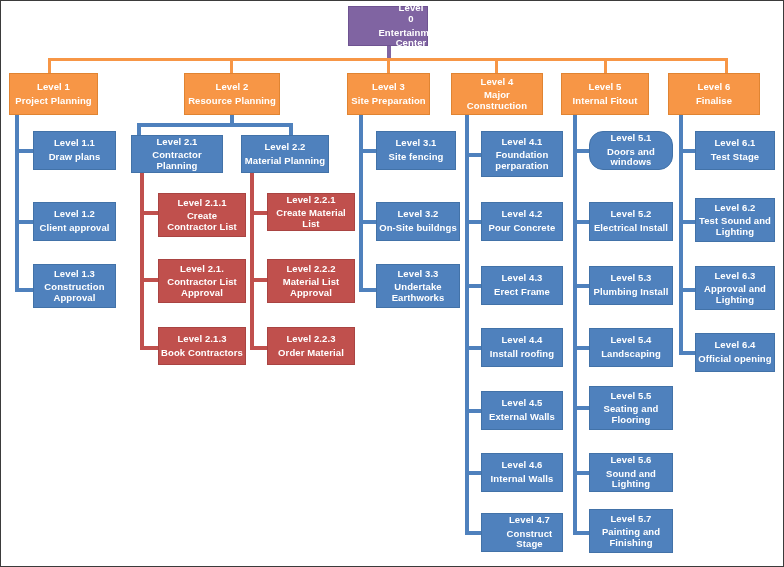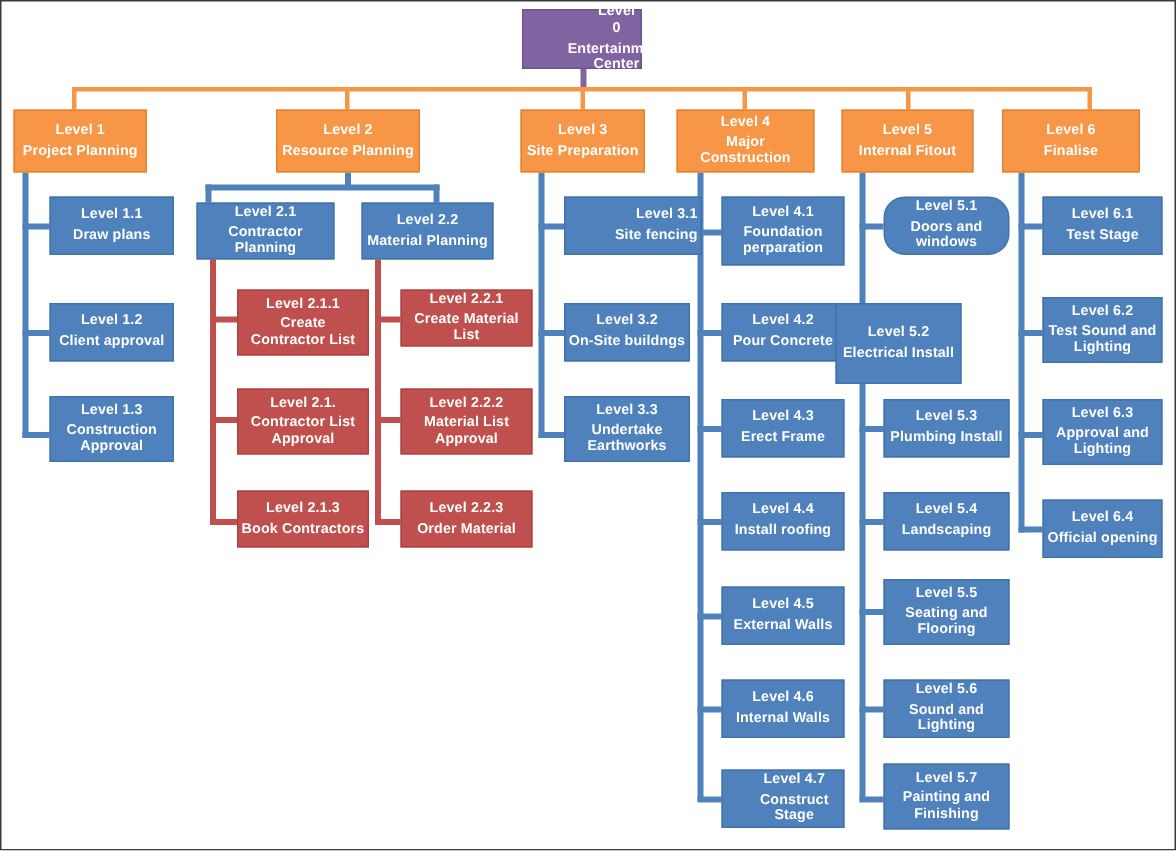--- a/index.html
+++ b/index.html
@@ -161,21 +161,21 @@
   </div>
   <div class="node red" style="left:266px;top:258px;width:88px;height:44px;">
     <span class="lvl">Level 2.2.2</span>
     <span class="ttl">Material List Approval</span>
   </div>
   <div class="node red" style="left:266px;top:326px;width:88px;height:38px;">
     <span class="lvl">Level 2.2.3</span>
     <span class="ttl">Order Material</span>
   </div>
 
-  <div class="node blue" style="left:375px;top:130px;width:92px;height:39px;align-items:flex-end;">
+  <div class="node blue" style="left:375px;top:130px;width:80px;height:39px;">
     <span class="lvl">Level 3.1</span>
     <span class="ttl">Site fencing</span>
   </div>
   <div class="node blue" style="left:375px;top:201px;width:84px;height:39px;">
     <span class="lvl">Level 3.2</span>
     <span class="ttl">On-Site buildngs</span>
   </div>
   <div class="node blue" style="left:375px;top:263px;width:84px;height:44px;">
     <span class="lvl">Level 3.3</span>
     <span class="ttl">Undertake Earthworks</span>
@@ -207,21 +207,21 @@
   </div>
   <div class="node blue" style="left:480px;top:512px;width:82px;height:39px;padding-left:17px;">
     <span class="lvl">Level 4.7</span>
     <span class="ttl">Construct Stage</span>
   </div>
 
   <div class="node blue" style="left:588px;top:130px;width:84px;height:39px;border-radius:14px;">
     <span class="lvl">Level 5.1</span>
     <span class="ttl">Doors and windows</span>
   </div>
-  <div class="node blue" style="left:556px;top:201px;width:84px;height:54px;">
+  <div class="node blue" style="left:588px;top:201px;width:84px;height:39px;">
     <span class="lvl">Level 5.2</span>
     <span class="ttl">Electrical Install</span>
   </div>
   <div class="node blue" style="left:588px;top:265px;width:84px;height:39px;">
     <span class="lvl">Level 5.3</span>
     <span class="ttl">Plumbing Install</span>
   </div>
   <div class="node blue" style="left:588px;top:327px;width:84px;height:39px;">
     <span class="lvl">Level 5.4</span>
     <span class="ttl">Landscaping</span>

